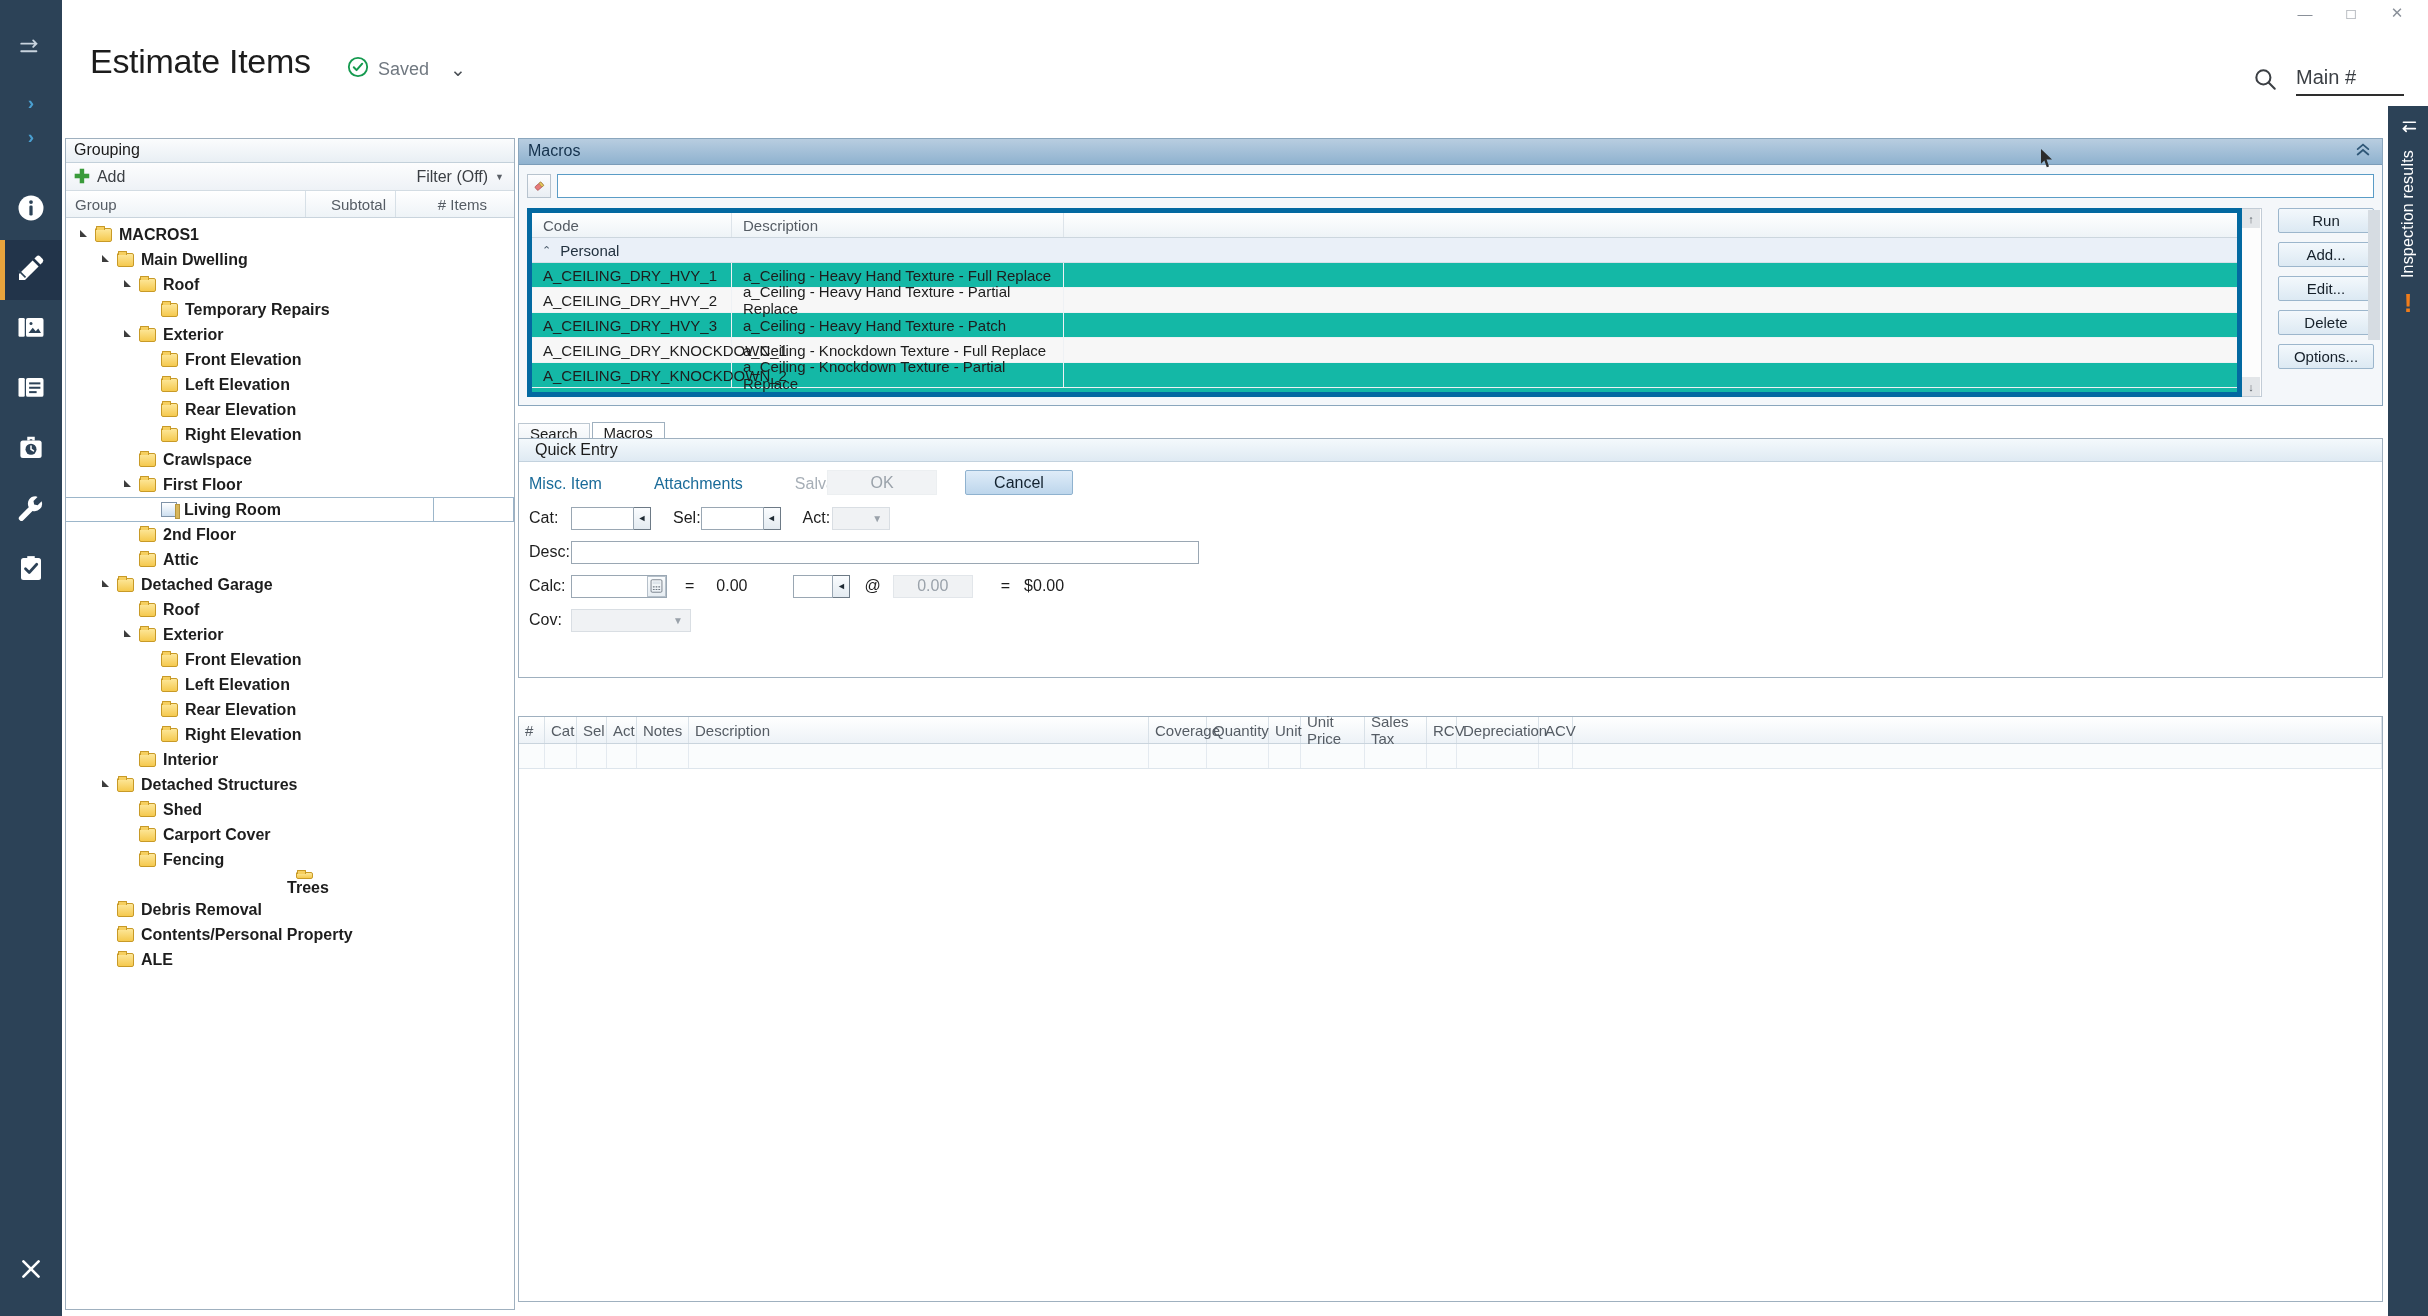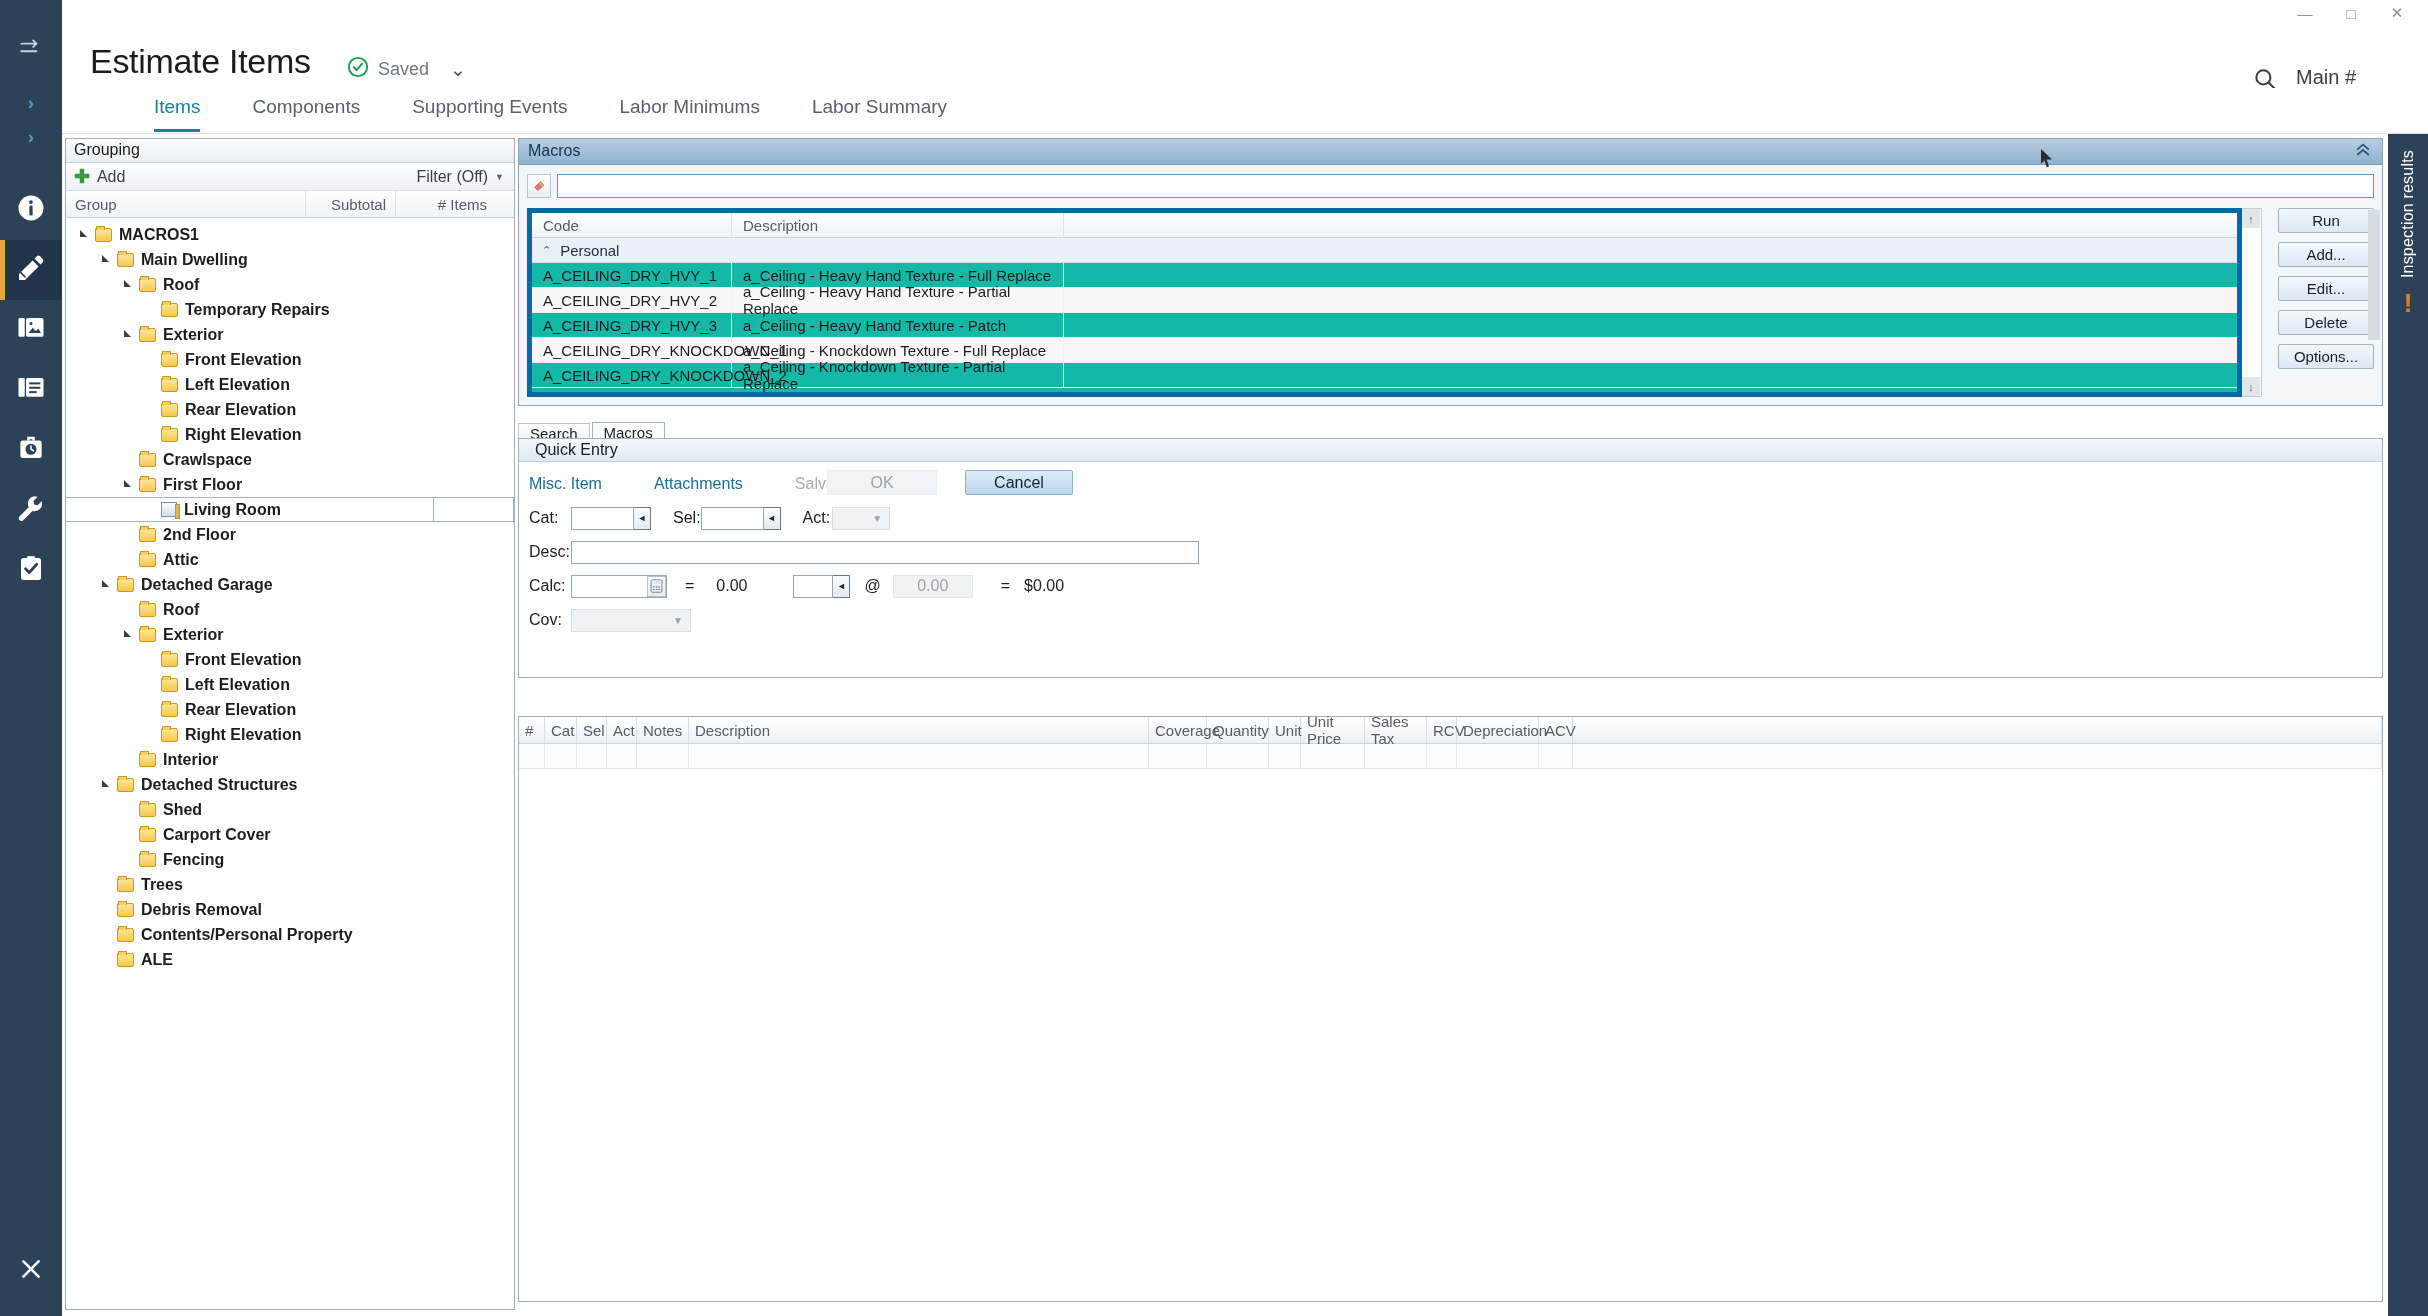--- a/index.html
+++ b/index.html
@@ -392,29 +392,20 @@
       <span>
         <svg width="26" height="26" viewBox="0 0 24 24" fill="none" stroke="#3b3f44" stroke-width="1.9" stroke-linecap="round">
             <circle cx="10.5" cy="10.5" r="6.5"></circle>
             <path d="M15.3 15.3L21 21"></path>
           </svg>
       </span>
       <div class="search-field">Main #</div>
     </div>
   </div>
 
-  <div class="tabs">
-    <div class="tablist" id="tablist">
-        <div class="tab active">Items</div>
-        <div class="tab">Components</div>
-        <div class="tab">Supporting Events</div>
-        <div class="tab">Labor Minimums</div>
-        <div class="tab">Labor Summary</div>
-      </div>
-  </div>
 
   <div class="grouping">
     <div class="panel-title">Grouping</div>
     <div class="toolbar-row">
       <div class="add-btn">
         <span class="plus">✚</span>
         <span>Add</span>
       </div>
       <div class="filter-btn">
         <span>Filter (Off)</span>
@@ -551,21 +542,21 @@
         <div class="tnode" style="padding-left: 58px;">
           <span class="twist closed"></span>
           <span class="folder"></span>
           <span>Carport Cover</span>
         </div>
         <div class="tnode" style="padding-left: 58px;">
           <span class="twist closed"></span>
           <span class="folder"></span>
           <span>Fencing</span>
         </div>
-        <div class="tnode" style="padding-left: 36px;">
+        <div class="tnode" style="padding-left: 36px; flex-direction: column;">
           <span class="twist closed"></span>
           <span class="folder"></span>
           <span>Trees</span>
         </div>
         <div class="tnode" style="padding-left: 36px;">
           <span class="twist closed"></span>
           <span class="folder"></span>
           <span>Debris Removal</span>
         </div>
         <div class="tnode" style="padding-left: 36px;">

